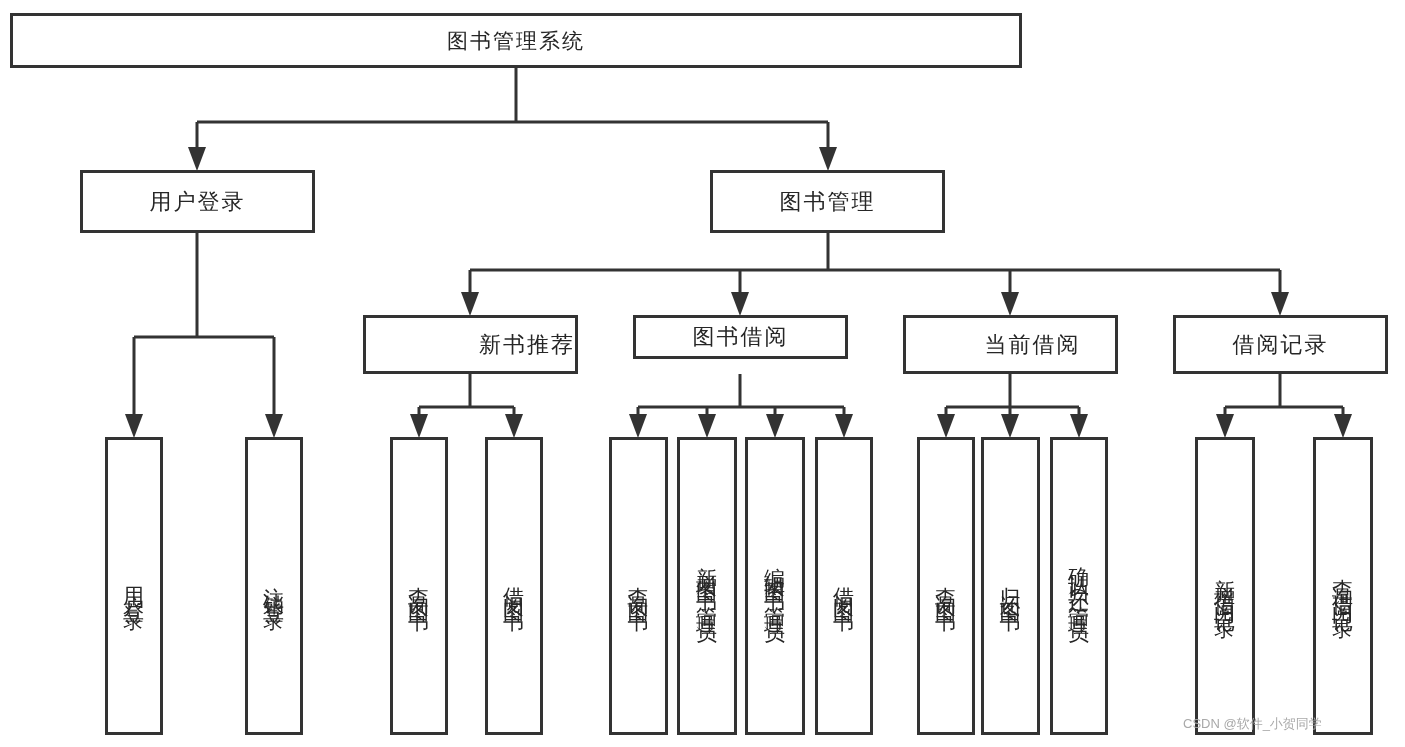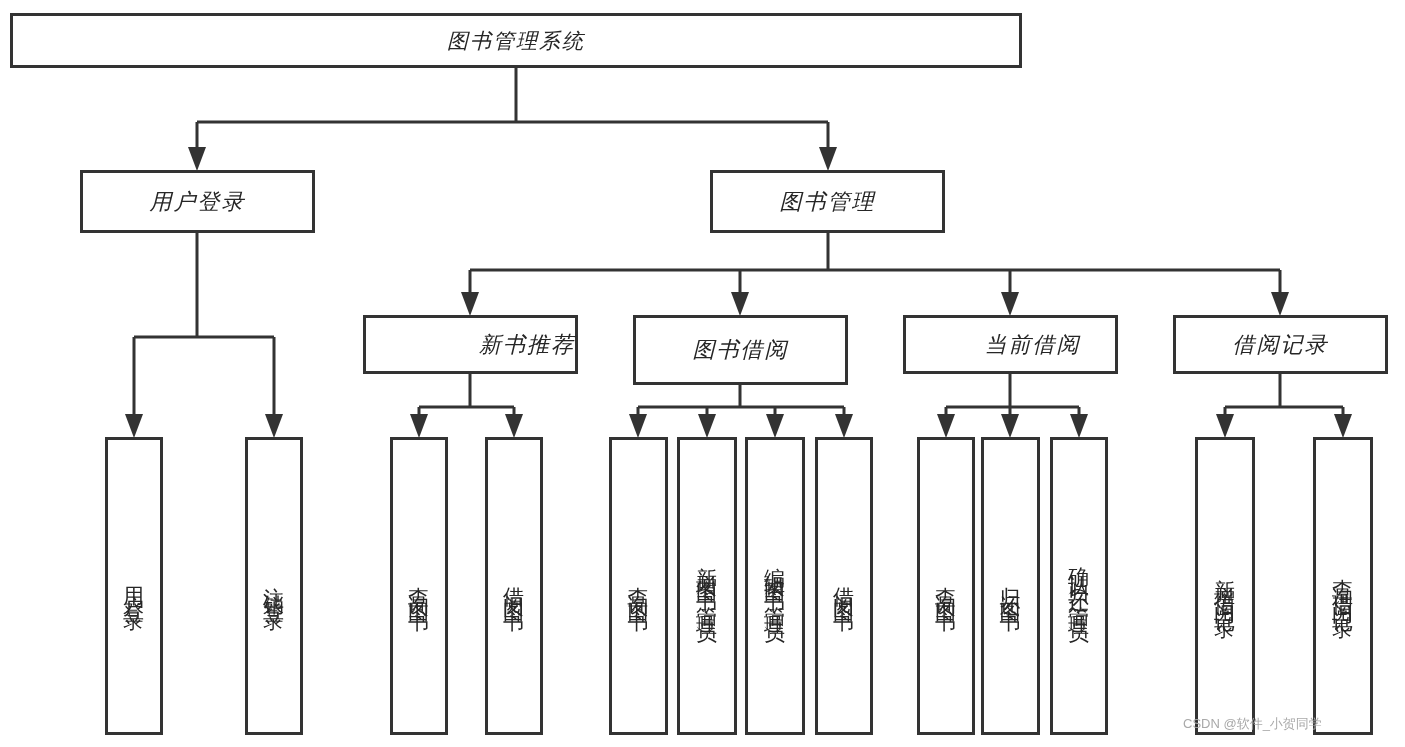--- a/index.html
+++ b/index.html
@@ -42,21 +42,20 @@
     display: flex;
     align-items: center;
     justify-content: center;
     z-index: 1;
     color: var(--text);
   }
   .hlabel {
     font-size: 22px;
     letter-spacing: 2px;
     white-space: nowrap;
-    font-style: italic;
   }
   .root .hlabel { font-size: 21px; }
   .vlabel {
     writing-mode: vertical-rl;
     text-orientation: mixed;
     font-size: 21px;
     letter-spacing: 8px;
     line-height: 1;
     white-space: nowrap;
   }
@@ -118,21 +117,21 @@
   <div class="box" style="left:80px; top:170px; width:235px; height:63px;">
     <span class="hlabel">用户登录</span>
   </div>
   <div class="box" style="left:710px; top:170px; width:235px; height:63px;">
     <span class="hlabel">图书管理</span>
   </div>
 
   <div class="box" style="left:363px; top:315px; width:215px; height:59px;justify-content:flex-end;">
     <span class="hlabel">新书推荐</span>
   </div>
-  <div class="box" style="left:633px; top:315px; width:215px; height:70px;">
+  <div class="box" style="left:633px; top:315px; width:215px; height:44px;">
     <span class="hlabel">图书借阅</span>
   </div>
   <div class="box" style="left:903px; top:315px; width:215px; height:59px;padding-left:44px;">
     <span class="hlabel">当前借阅</span>
   </div>
   <div class="box" style="left:1173px; top:315px; width:215px; height:59px;">
     <span class="hlabel">借阅记录</span>
   </div>
 
   <div class="box" style="left:105px; top:437px; width:58px; height:298px;">

